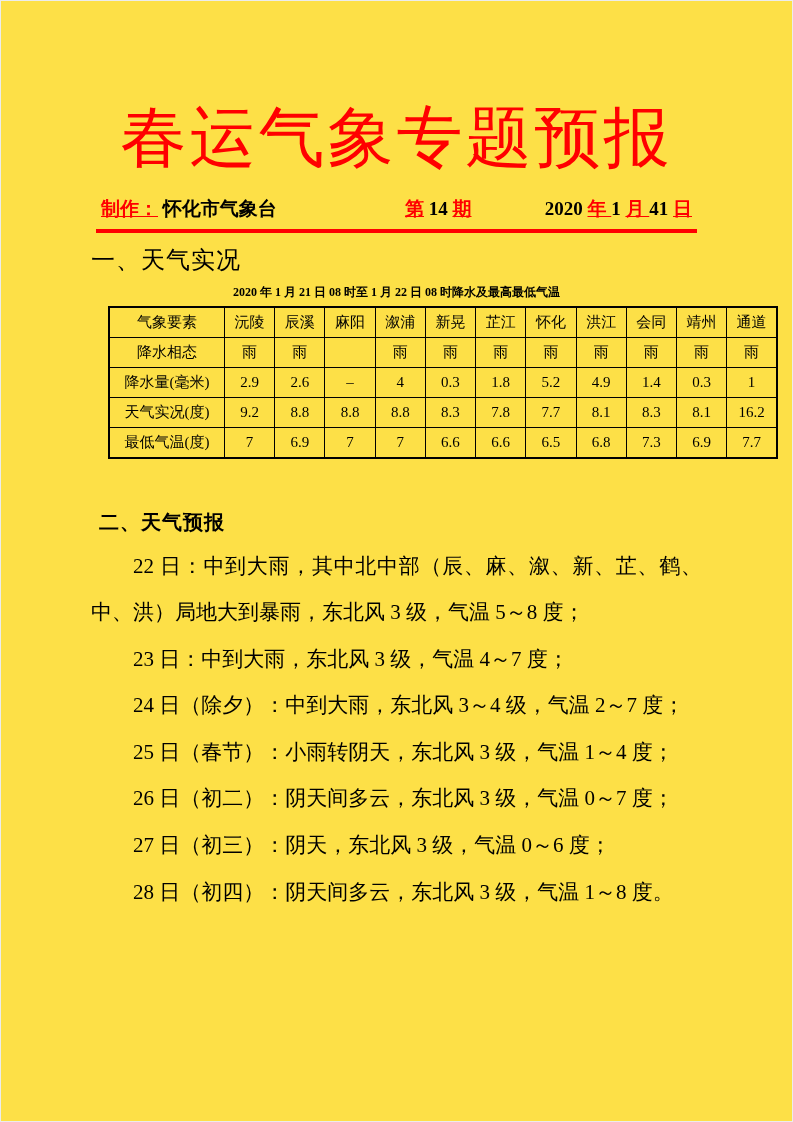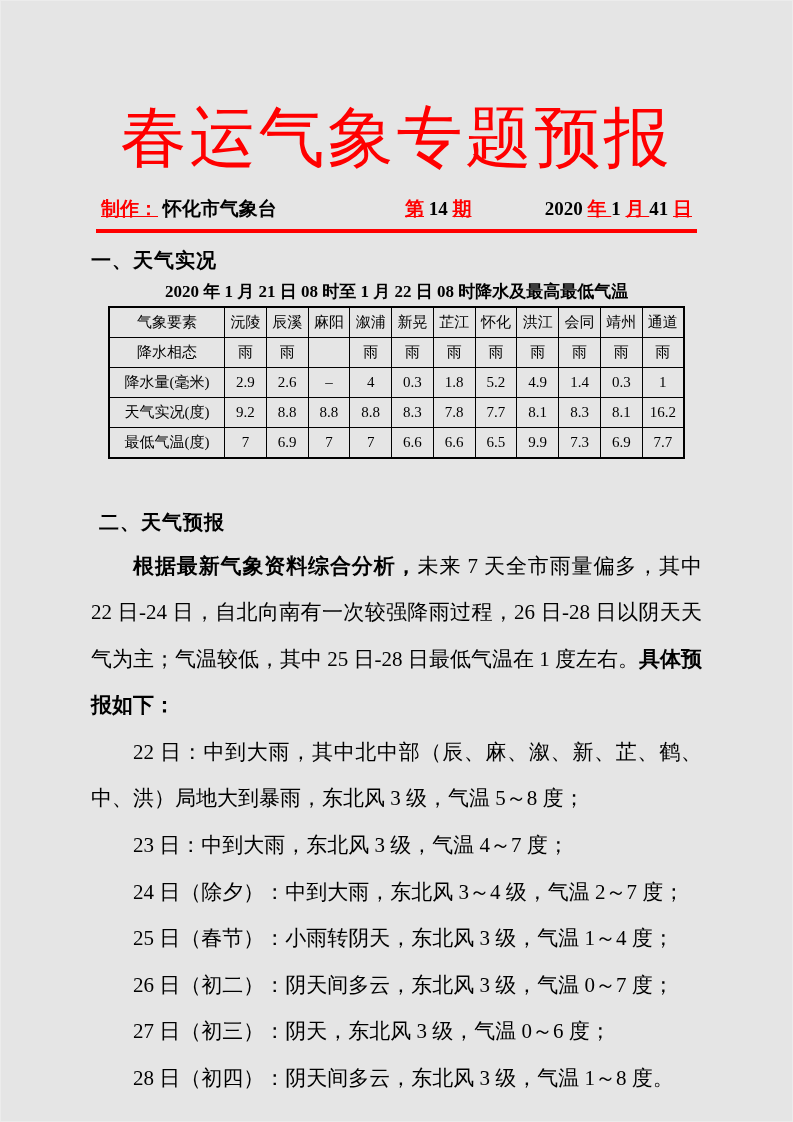--- a/index.html
+++ b/index.html
@@ -4,21 +4,21 @@
 <style>
   html, body {
     margin: 0;
     padding: 0;
     background: #ffffff;
   }
   .page {
     position: relative;
     width: 793px;
     height: 1122px;
-    background: #e5e5e5;
+    background: #fde047;
     box-sizing: border-box;
     border: 1px solid #ececec;
     overflow: hidden;
     font-family: "Liberation Serif", "DejaVu Serif", serif;
     color: #000000;
   }
   
   .doc-title {
     margin: 0;
     padding-top: 96px;
@@ -44,35 +44,35 @@
   .red-text   { color: #FF0000; text-decoration: underline; }
   .black-text { color: #000000; }
   .red-rule {
     margin: 7px 95px 0 95px;
     height: 4px;
     background: #FF0000;
   }
   
   .sec-heading {
     margin: 14px 90px 0 90px;
-    font-size: 20px;
+    font-size: 24px;
     line-height: 26px;
-    font-weight: bold;
+    font-weight: normal;
     letter-spacing: 1px;
   }
   .table-title {
     margin: 8px 0 0 0;
     text-align: center;
-    font-size: 17px;
+    font-size: 12px;
     line-height: 22px;
     font-weight: bold;
   }
   table.obs {
     margin: 3px 0 0 107px;
-    width: 577px;
+    width: 670px;
     border-collapse: collapse;
     table-layout: fixed;
     border: 2px solid #000;
     font-size: 15px;
   }
   table.obs td {
     border: 1px solid #000;
     height: 29px;
     text-align: center;
     vertical-align: middle;
@@ -194,34 +194,31 @@
         </tr>
         <tr>
           <td>最低气温(度)</td>
           <td>7</td>
           <td>6.9</td>
           <td>7</td>
           <td>7</td>
           <td>6.6</td>
           <td>6.6</td>
           <td>6.5</td>
-          <td>9.9</td>
+          <td>6.8</td>
           <td>7.3</td>
           <td>6.9</td>
           <td>7.7</td>
         </tr>
       </tbody>
   </table>
 
   <div class="forecast">
     <h2 class="sec2-heading">二、天气预报</h2>
 
-    <p class="body-para">
-      <span class="b">根据最新气象资料综合分析，</span><span>未来 7 天全市雨量偏多，其中 22 日-24 日，自北向南有一次较强降雨过程，26 日-28 日以阴天天气为主；气温较低，其中 25 日-28 日最低气温在 1 度左右。</span><span class="b">具体预报如下：</span>
-    </p>
 
     <div id="forecast-days">
         <p class="body-para">22 日：中到大雨，其中北中部（辰、麻、溆、新、芷、鹤、中、洪）局地大到暴雨，东北风 3 级，气温 5～8 度；</p>
         <p class="body-para">23 日：中到大雨，东北风 3 级，气温 4～7 度；</p>
         <p class="body-para">24 日（除夕）：中到大雨，东北风 3～4 级，气温 2～7 度；</p>
         <p class="body-para">25 日（春节）：小雨转阴天，东北风 3 级，气温 1～4 度；</p>
         <p class="body-para">26 日（初二）：阴天间多云，东北风 3 级，气温 0～7 度；</p>
         <p class="body-para">27 日（初三）：阴天，东北风 3 级，气温 0～6 度；</p>
         <p class="body-para">28 日（初四）：阴天间多云，东北风 3 级，气温 1～8 度。</p>
       </div>

